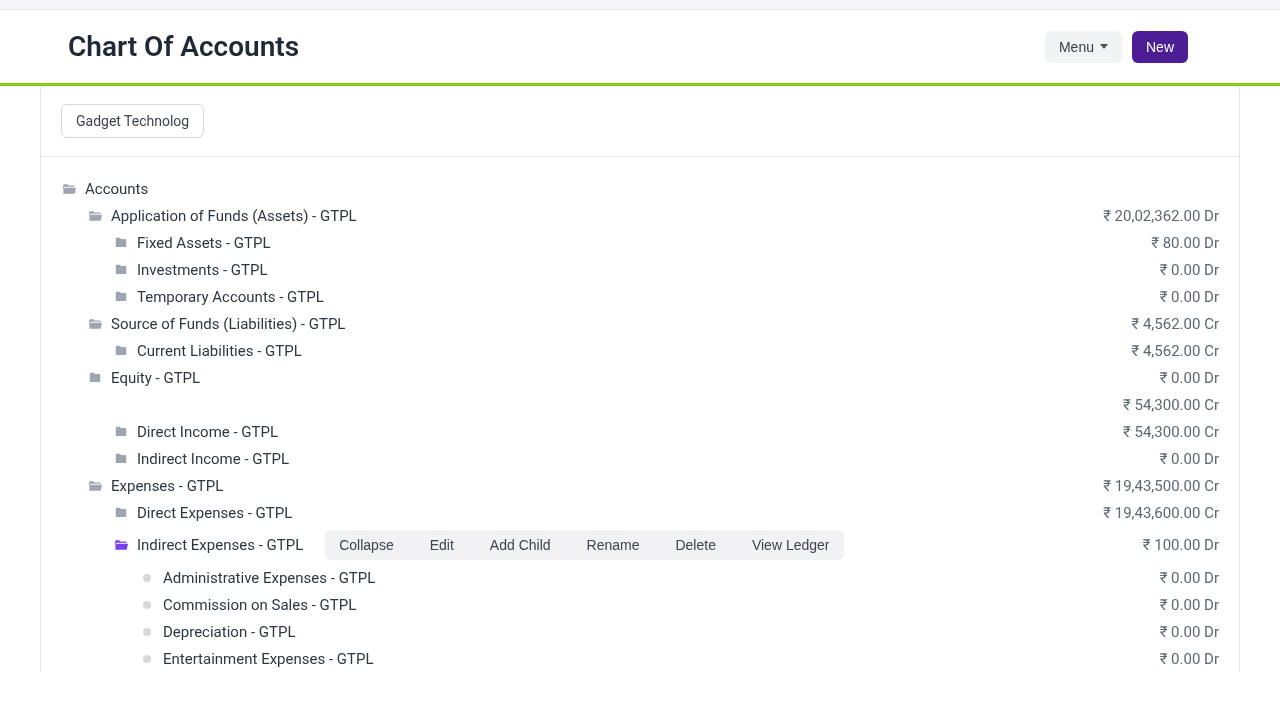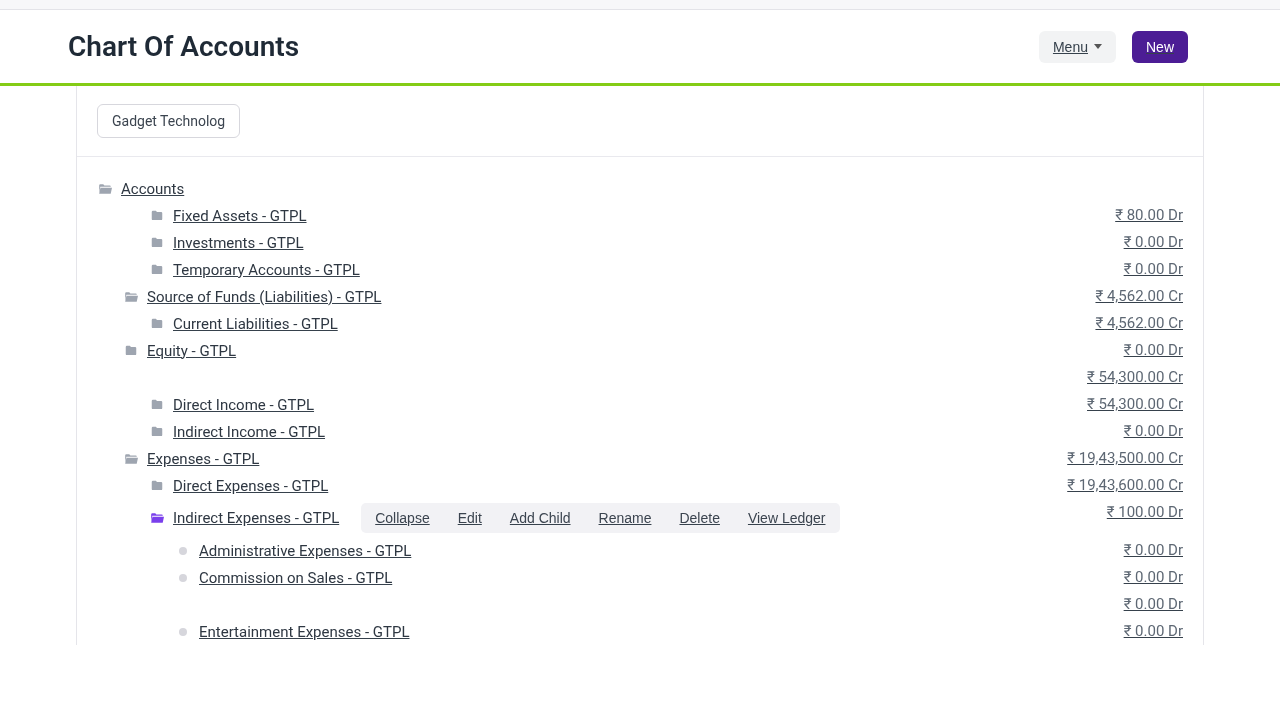--- a/index.html
+++ b/index.html
@@ -19,21 +19,21 @@
   justify-content: space-between;
   align-items: center;
   padding: 20px 92px 20px 68px;
   border-bottom: 3px solid #84cc16;
 }
 .header h1 {
   font-size: 28px;
   font-weight: 600;
   color: #1f2a36;
 }
-.header-actions { display: flex; gap: 16px; text-decoration: underline; }
+.header-actions { display: flex; gap: 10px; }
 .btn {
   padding: 8px 14px;
   border-radius: 6px;
   font-size: 14px;
   cursor: pointer;
   border: none;
   display: inline-flex;
   align-items: center;
   gap: 6px;
 }
@@ -47,21 +47,21 @@
   border-left: 4px solid transparent;
   border-right: 4px solid transparent;
   border-top: 5px solid #555;
 }
 .btn-primary {
   background: #4c1d95;
   color: #fff;
   font-weight: 500;
 }
 .page-body {
-  padding: 0 58px;
+  padding: 0 22px;
 }
 .card {
   margin: 0 18px;
   border-left: 1px solid #e5e5ea;
   border-right: 1px solid #e5e5ea;
 }
 .company-row {
   padding: 18px 20px;
   border-bottom: 1px solid #e9e9ee;
 }
@@ -72,23 +72,23 @@
   border-radius: 6px;
   font-size: 14px;
   color: #3b444f;
   background: #fff;
 }
 .tree {
   padding: 18px 20px 0 20px;
 }
 .tree-row {
   display: flex;
+  align-items: center;
   padding: 4px 0;
   min-height: 27px;
-  text-decoration: underline;
 }
 .tree-label-wrap {
   display: flex;
   align-items: center;
   gap: 8px;
   flex: 1;
   min-width: 0;
 }
 .ind-0 { padding-left: 0px; }
 .ind-1 { padding-left: 26px; }
@@ -114,21 +114,21 @@
 }
 .balance {
   margin-left: auto;
   color: #5d6773;
   font-size: 15px;
   white-space: nowrap;
   padding-left: 12px;
 }
 .toolbar {
   display: inline-flex;
-  gap: 8px;
+  gap: 16px;
   margin-left: 14px;
   background: #f2f2f5;
   border-radius: 5px;
   padding: 3px 4px;
 }
 .toolbar button {
   background: transparent;
   border: none;
   color: #3b444f;
   font-size: 14px;
@@ -167,20 +167,29 @@
           <span class="folder-icon">
             <svg viewBox="0 0 24 24" width="16" height="14">
                 <path class="folder-open-svg" d="M2 6a2 2 0 0 1 2-2h5l2 2h9a2 2 0 0 1 2 2H4l-2 10V6zm0 14l2.2-10H24l-2.2 10H2z"></path>
               </svg>
           </span>
           <span class="node-label">Accounts</span>
         </div>
       </div>
       <div id="tree-body">
           <div class="tree-row">
+            <div class="tree-label-wrap ind-1">
+              <span class="folder-icon"><svg viewBox="0 0 24 24" width="16" height="14">
+                  <path class="folder-open-svg" d="M2 6a2 2 0 0 1 2-2h5l2 2h9a2 2 0 0 1 2 2H4l-2 10V6zm0 14l2.2-10H24l-2.2 10H2z"></path>
+                </svg></span>
+              <span class="node-label">Application of Funds (Assets) - GTPL</span>
+            </div>
+            <span class="balance">₹ 20,02,362.00 Dr</span>
+          </div>
+          <div class="tree-row">
             <div class="tree-label-wrap ind-2">
               <span class="folder-icon"><svg viewBox="0 0 24 24" width="16" height="14">
                   <path class="folder-svg" d="M3 5a2 2 0 0 1 2-2h5l2 2h7a2 2 0 0 1 2 2v10a2 2 0 0 1-2 2H5a2 2 0 0 1-2-2V5z"></path>
                 </svg></span>
               <span class="node-label">Fixed Assets - GTPL</span>
             </div>
             <span class="balance">₹ 80.00 Dr</span>
           </div>
           <div class="tree-row">
             <div class="tree-label-wrap ind-2">
@@ -291,20 +300,24 @@
             <span class="balance">₹ 0.00 Dr</span>
           </div>
           <div class="tree-row">
             <div class="tree-label-wrap ind-3">
               <span class="dot-icon"></span>
               <span class="node-label">Commission on Sales - GTPL</span>
             </div>
             <span class="balance">₹ 0.00 Dr</span>
           </div>
           <div class="tree-row">
+            <div class="tree-label-wrap ind-3">
+              <span class="dot-icon"></span>
+              <span class="node-label">Depreciation - GTPL</span>
+            </div>
             <span class="balance">₹ 0.00 Dr</span>
           </div>
           <div class="tree-row">
             <div class="tree-label-wrap ind-3">
               <span class="dot-icon"></span>
               <span class="node-label">Entertainment Expenses - GTPL</span>
             </div>
             <span class="balance">₹ 0.00 Dr</span>
           </div>
         </div>

